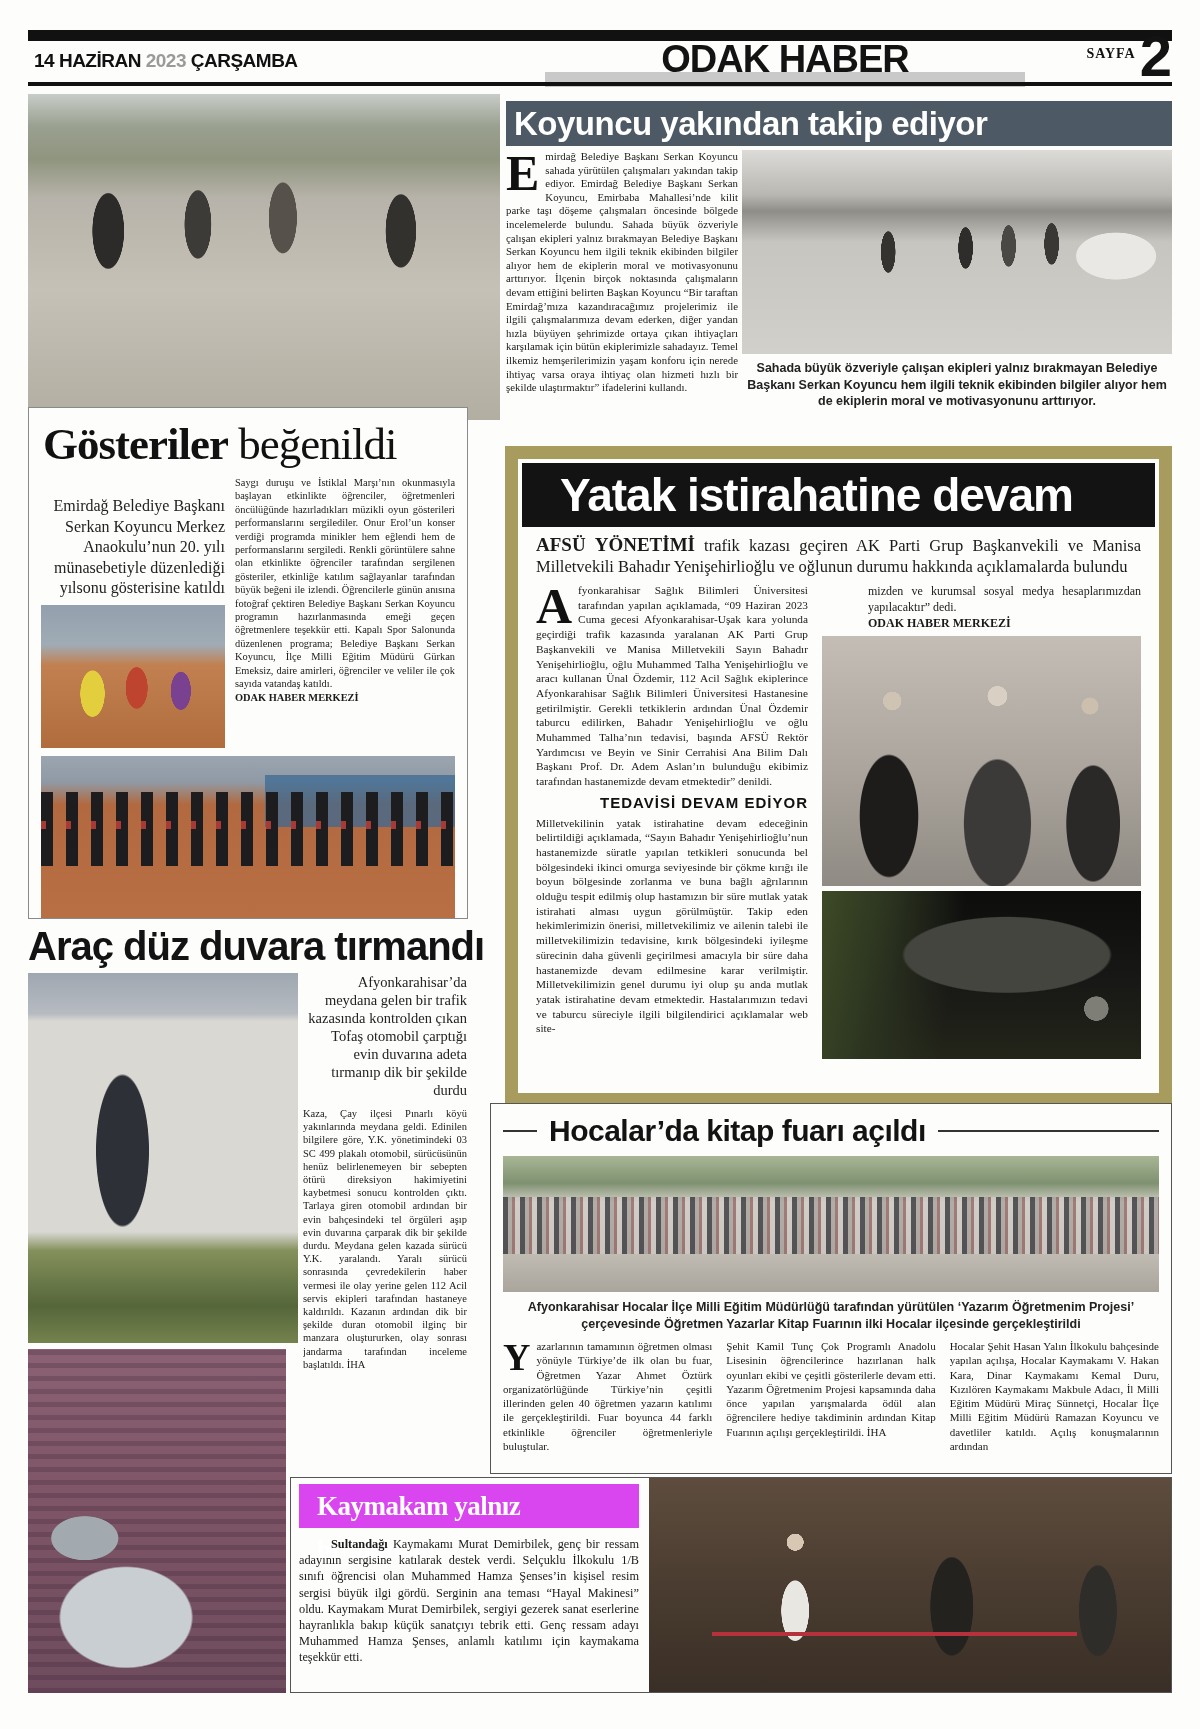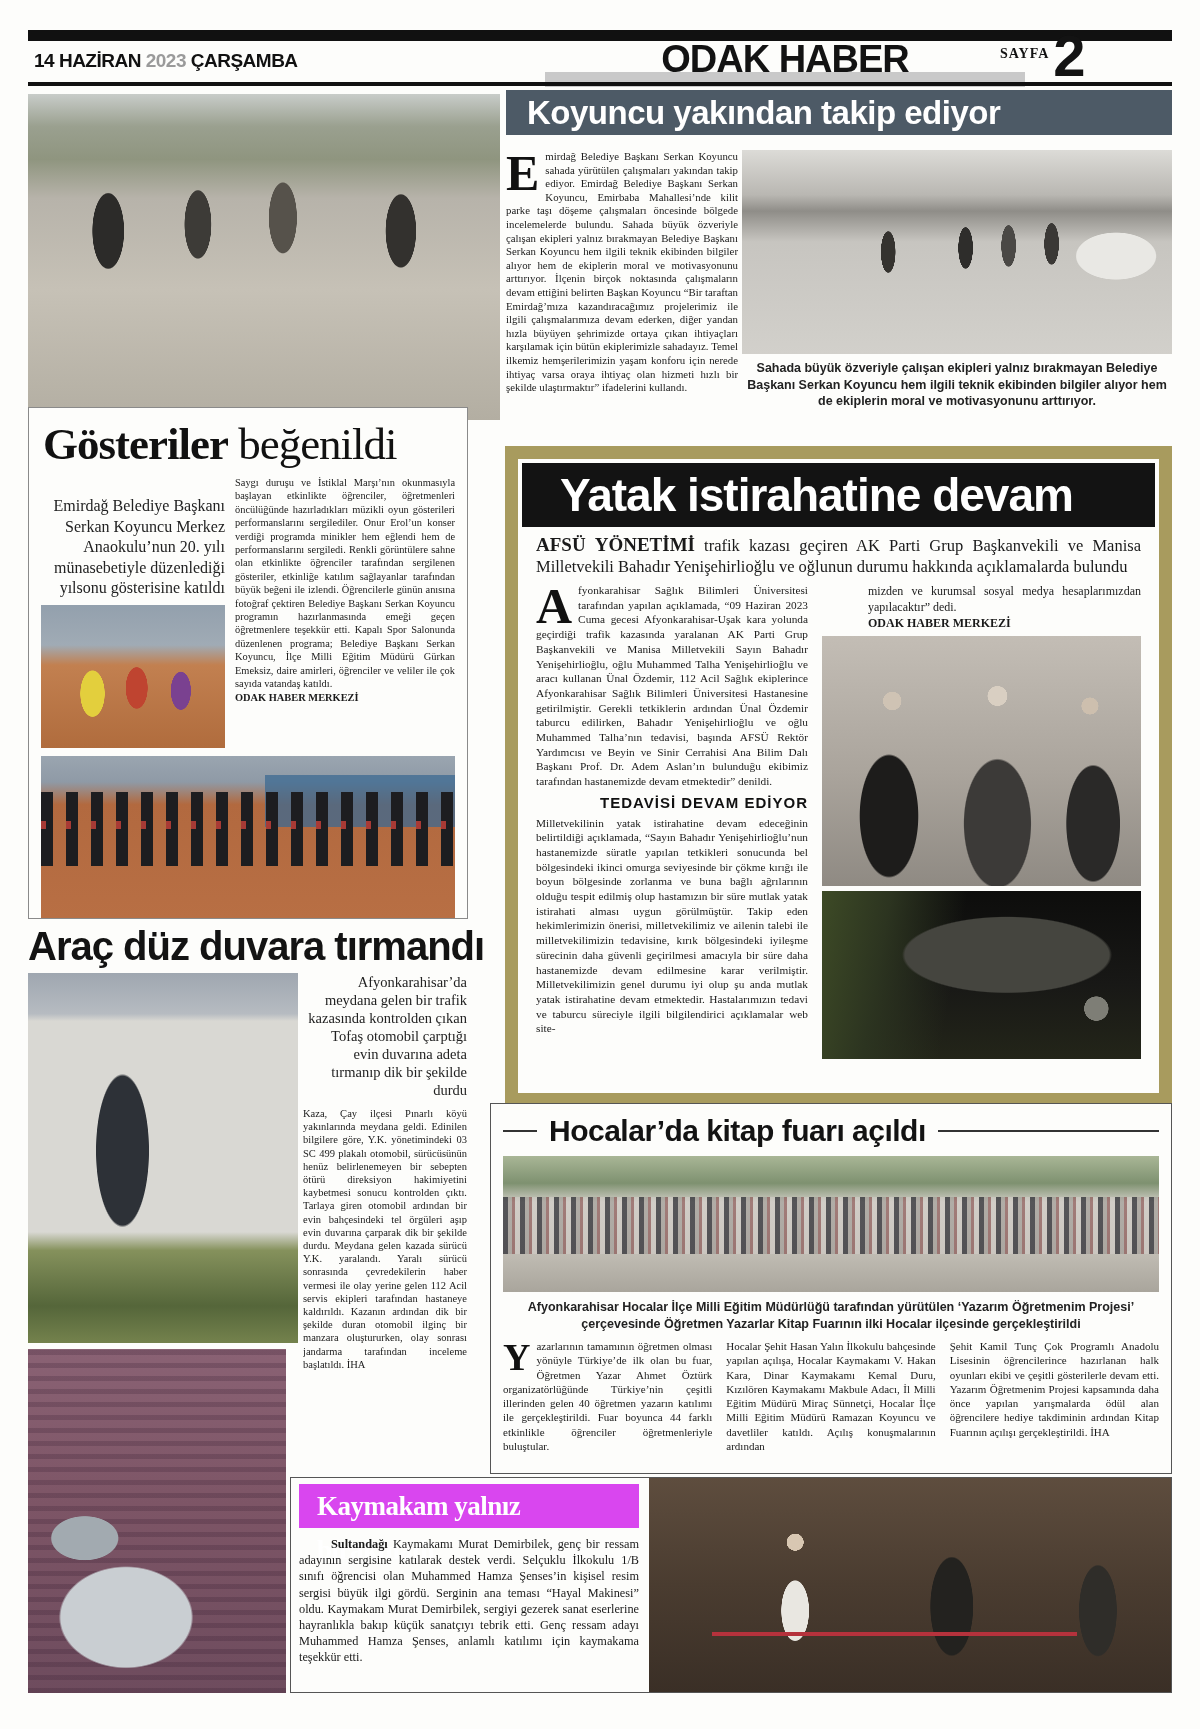--- a/index.html
+++ b/index.html
@@ -11,36 +11,36 @@
   
   .topbar{left:28px;top:30px;width:1144px;height:11px;background:#111;}
   .hrule{left:28px;top:82px;width:1144px;height:4px;background:#111;z-index:3;}
   .graybar{left:545px;top:72px;width:480px;height:15px;background:#c9c9c9;z-index:1;}
   .dateline{left:34px;top:50px;font-family:"Liberation Sans",sans-serif;font-weight:bold;
             font-size:19px;letter-spacing:-0.5px;color:#111;z-index:2;}
   .dateline .yr{color:#9a9a9a;}
   .masthead{left:505px;top:38px;width:560px;text-align:center;z-index:2;
             font-family:"Liberation Sans",sans-serif;font-weight:800;font-size:38px;
             letter-spacing:-1px;color:#131313;}
-  .pageno{left:1000px;top:30px;width:172px;text-align:left;z-index:2;color:#131313;}
+  .pageno{left:1000px;top:30px;width:172px;text-align:right;z-index:2;color:#131313;}
   .pageno .lbl{font-family:"Liberation Serif",serif;font-weight:bold;font-size:14px;
                letter-spacing:1px;vertical-align:18px;}
   .pageno .num{font-family:"Liberation Sans",sans-serif;font-weight:800;font-size:58px;line-height:52px;}
 
   
   .bodytext{text-align:justify;}
   .dropcap{float:left;font-weight:bold;font-size:50px;line-height:40px;padding:3px 6px 0 0;color:#111;}
   .byline{font-weight:bold;}
   .caption{font-family:"Liberation Sans",sans-serif;font-weight:bold;font-size:12.5px;
            line-height:1.32;text-align:center;color:#222;}
 
   
-  .koyuncu-bar{left:506px;top:90px;width:666px;height:45px;background:#4d5a66;color:#fff;
+  .koyuncu-bar{left:506px;top:101px;width:666px;height:45px;background:#4d5a66;color:#fff;
                font-family:"Liberation Sans",sans-serif;font-weight:800;font-size:33px;
-               line-height:45px;padding-left:21px;box-sizing:border-box;letter-spacing:-0.5px;}
+               line-height:45px;padding-left:8px;box-sizing:border-box;letter-spacing:-0.5px;}
   .koyuncu-body{left:506px;top:150px;width:232px;height:264px;font-size:10.8px;line-height:13.6px;overflow:hidden;}
   .koyuncu-photo{left:742px;top:150px;width:430px;height:204px;}
   .koyuncu-caption{left:742px;top:360px;width:430px;}
 
   
   .gost-box{left:28px;top:407px;width:440px;height:512px;border:1.5px solid #8a8a8a;
             box-sizing:border-box;padding:10px 12px;background:#fdfdfb;}
   .gost-head{font-size:45px;line-height:52px;letter-spacing:-1px;color:#111;margin:0 0 6px 2px;}
   .gost-head .hb{font-weight:bold;margin-top:12px;}
   .gost-row{display:flex;gap:10px;height:272px;overflow:hidden;}
@@ -241,22 +241,22 @@
       <div class="hoc-rule r"></div>
     </div>
     <div class="photo p-crowd" style="position:relative;left:0;top:0;">
       <div class="crowd-band"></div>
     </div>
     <div class="caption hoc-caption">Afyonkarahisar Hocalar İlçe Milli Eğitim Müdürlüğü tarafından yürütülen ‘Yazarım Öğretmenim Projesi’ çerçevesinde Öğretmen Yazarlar Kitap Fuarının ilki Hocalar ilçesinde gerçekleştirildi</div>
     <div class="hoc-cols">
       <div class="hoc-col">
         <span class="dropcap" style="font-size:38px;line-height:30px;">Y</span><span>azarlarının tamamının öğretmen olması yönüyle Türkiye’de ilk olan bu fuar, Öğretmen Yazar Ahmet Öztürk organizatörlüğünde Türkiye’nin çeşitli illerinden gelen 40 öğretmen yazarın katılımı ile gerçekleştirildi. Fuar boyunca 44 farklı etkinlikle öğrenciler öğretmenleriyle buluştular.</span>
       </div>
+      <div class="hoc-col">Şehit Kamil Tunç Çok Programlı Anadolu Lisesinin öğrencilerince hazırlanan halk oyunları ekibi ve çeşitli gösterilerle devam etti. Yazarım Öğretmenim Projesi kapsamında daha önce yapılan yarışmalarda ödül alan öğrencilere hediye takdiminin ardından Kitap Fuarının açılışı gerçekleştirildi. İHA</div>
       <div class="hoc-col">Hocalar Şehit Hasan Yalın İlkokulu bahçesinde yapılan açılışa, Hocalar Kaymakamı V. Hakan Kara, Dinar Kaymakamı Kemal Duru, Kızılören Kaymakamı Makbule Adacı, İl Milli Eğitim Müdürü Miraç Sünnetçi, Hocalar İlçe Milli Eğitim Müdürü Ramazan Koyuncu ve davetliler katıldı. Açılış konuşmalarının ardından</div>
-      <div class="hoc-col">Şehit Kamil Tunç Çok Programlı Anadolu Lisesinin öğrencilerince hazırlanan halk oyunları ekibi ve çeşitli gösterilerle devam etti. Yazarım Öğretmenim Projesi kapsamında daha önce yapılan yarışmalarda ödül alan öğrencilere hediye takdiminin ardından Kitap Fuarının açılışı gerçekleştirildi. İHA</div>
     </div>
   </div>
 
   <div class="abs kay-box">
     <div class="kay-left">
       <div class="kay-bar">Kaymakam yalnız bırakmadı</div>
       <div class="kay-body">
         <span class="lw">Sultandağı</span><span> Kaymakamı Murat Demirbilek, genç bir ressam adayının sergisine katılarak destek verdi. Selçuklu İlkokulu 1/B sınıfı öğrencisi olan Muhammed Hamza Şenses’in kişisel resim sergisi büyük ilgi gördü. Serginin ana teması “Hayal Makinesi” oldu. Kaymakam Murat Demirbilek, sergiyi gezerek sanat eserlerine hayranlıkla bakıp küçük sanatçıyı tebrik etti. Genç ressam adayı Muhammed Hamza Şenses, anlamlı katılımı için kaymakama teşekkür etti.</span>
       </div>
     </div>

